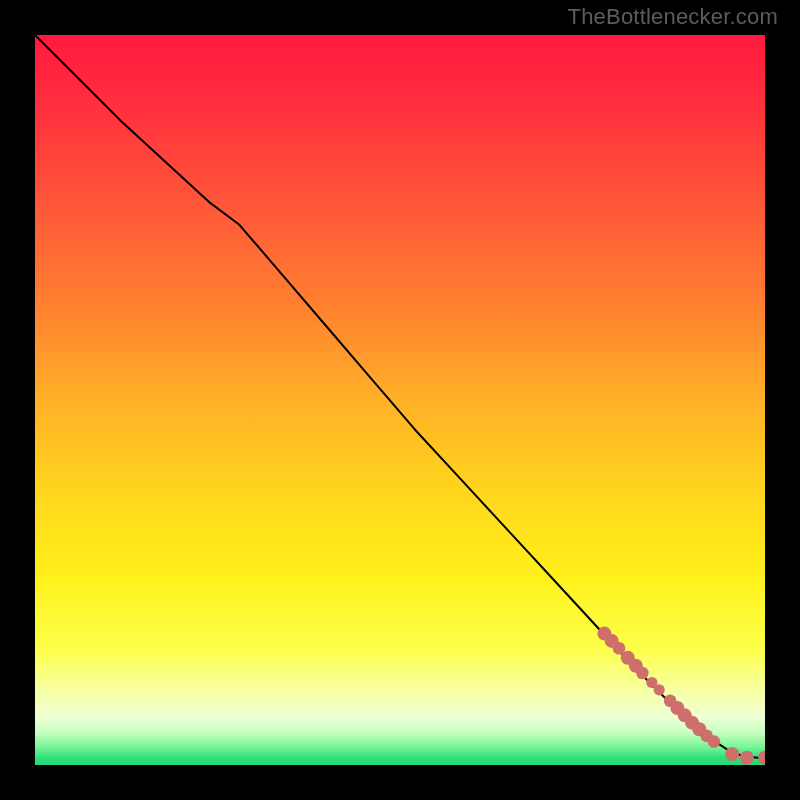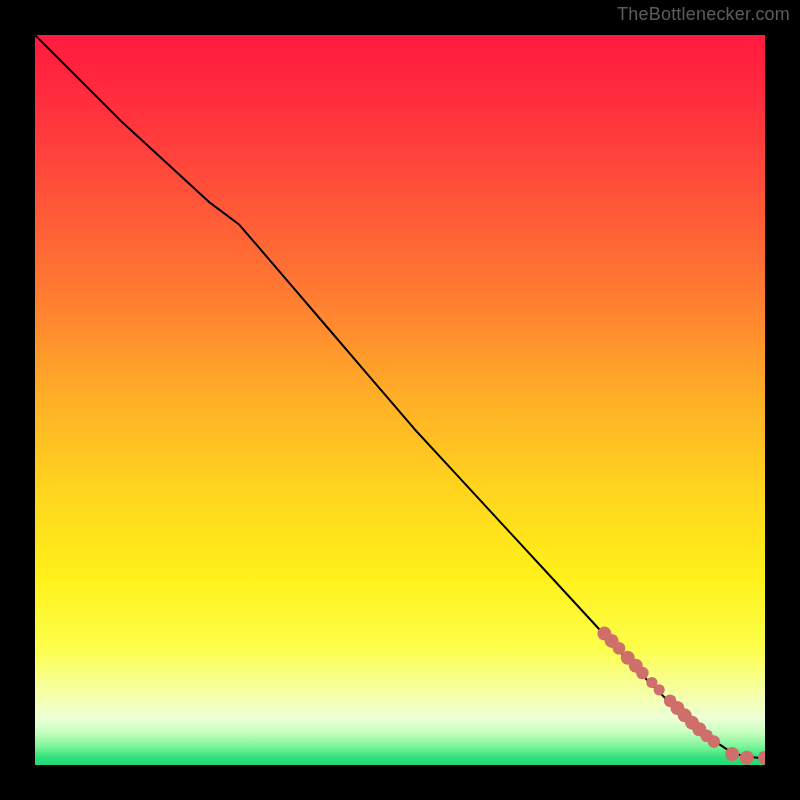--- a/index.html
+++ b/index.html
@@ -13,23 +13,23 @@
   }
   .frame {
     position: relative;
     width: 800px;
     height: 800px;
     background: #000;
   }
   .attribution {
     position: absolute;
     top: 4px;
-    right: 10px;
+    right: 22px;
     color: #5c5c5c;
-    font-size: 18px;
+    font-size: 22px;
     font-weight: 500;
     letter-spacing: 0.2px;
   }
   .plot {
     position: absolute;
     left: 35px;
     top: 35px;
     width: 730px;
     height: 730px;
     

